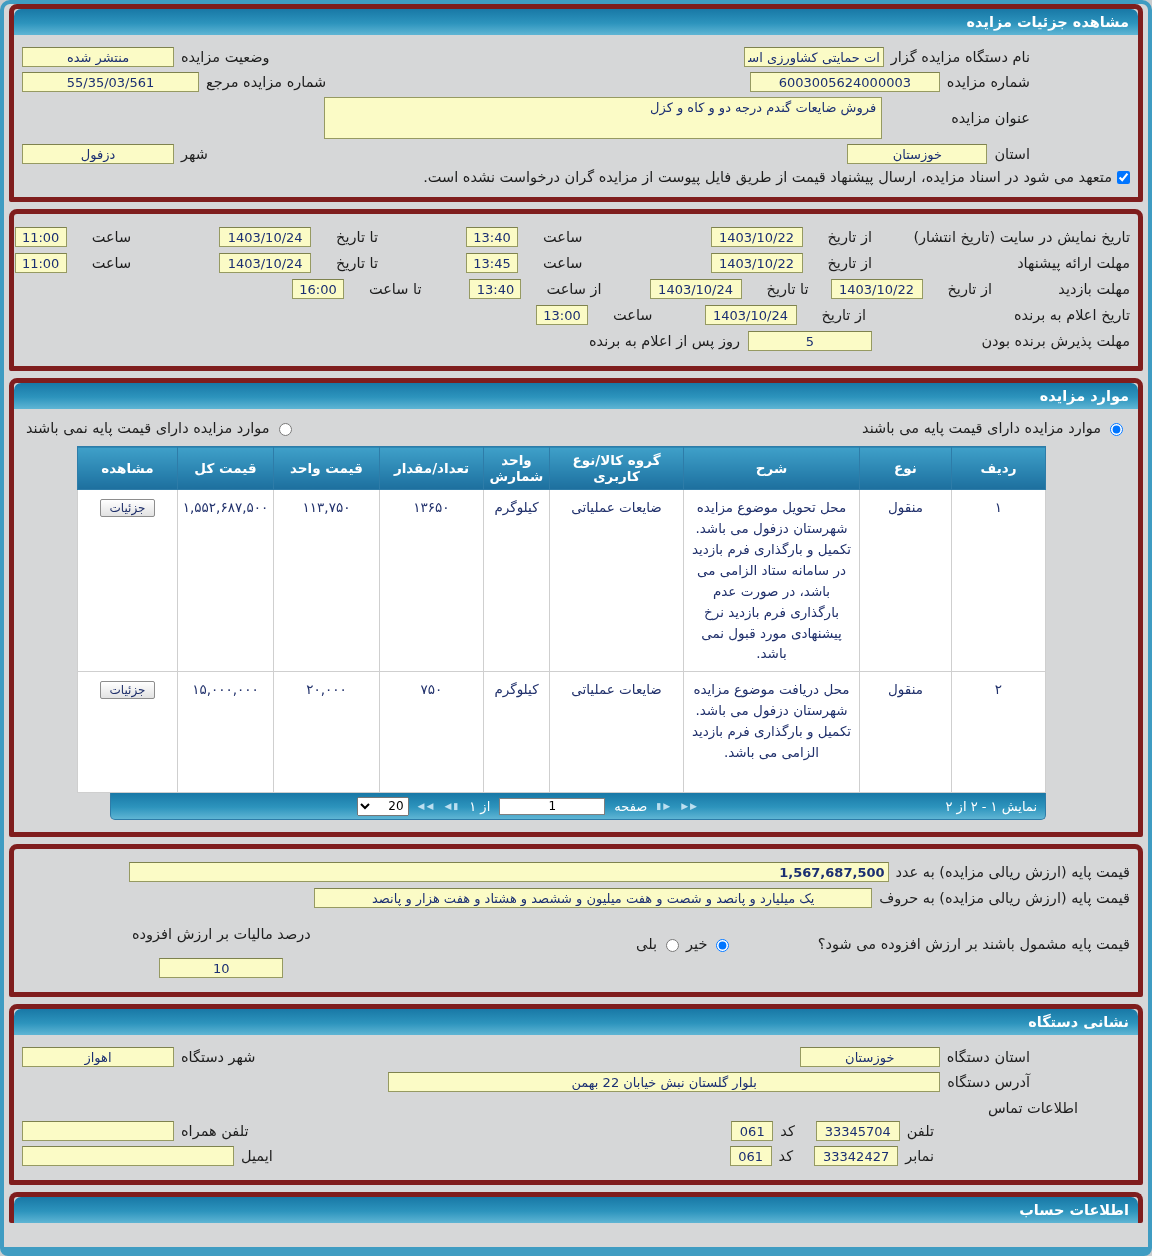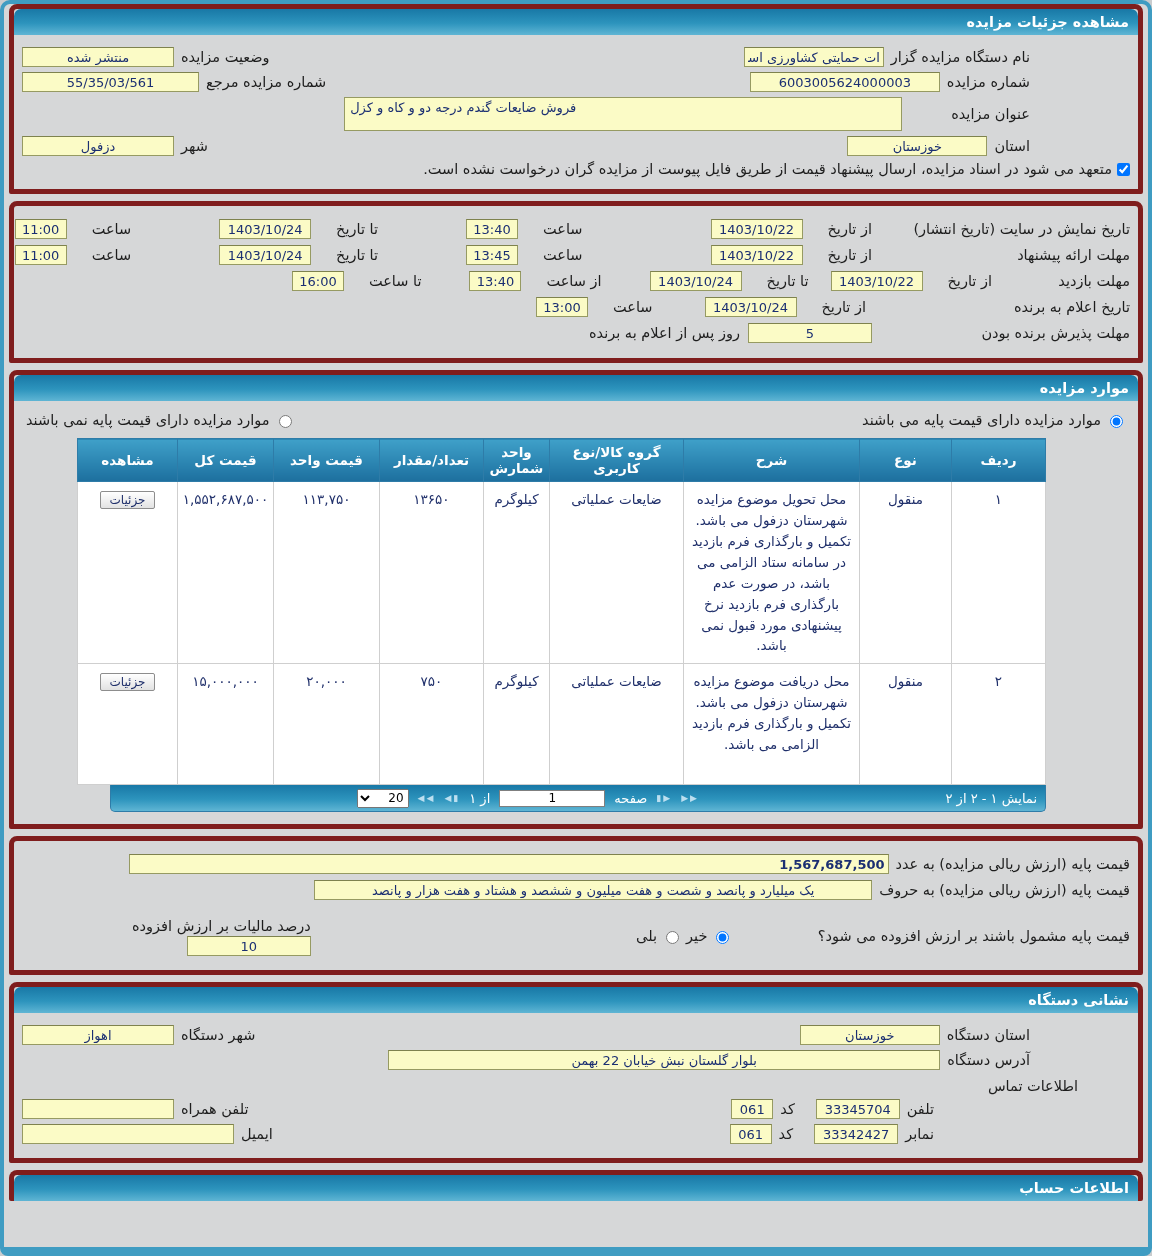--- a/index.html
+++ b/index.html
@@ -39,21 +39,21 @@
   .detail-btn{background:linear-gradient(#ffffff,#e2e2e2);border:1px solid #8d8d8d;border-radius:2px;
       font-size:12px;color:#20306b;padding:1px 9px;font-family:inherit;cursor:pointer;}
   .pager{margin:0 84px 0 88px;height:26px;display:flex;align-items:center;gap:9px;padding:0 8px;
       color:#fff;font-size:13px;background:linear-gradient(#1878a6,#2d94bd 55%,#5fb5d4);
       border:1px solid #2e7ca8;border-top:none;border-radius:0 0 5px 5px;}
   .pager .spacer{flex:1;}
   .pgicons{color:#bcdff0;font-size:9px;letter-spacing:2px;white-space:nowrap;cursor:pointer;}
   .pginp{box-sizing:border-box;width:106px;height:17px;border:1px solid #7f7f7f;font-size:12px;
       text-align:center;font-family:inherit;}
   .pgsel{height:19px;font-size:12px;font-family:inherit;width:52px;}
-  .vstack{display:flex;flex-direction:column;gap:2px;}
+  .vstack{display:flex;flex-direction:column;align-items:center;gap:16px;}
   .vstack label{font-size:14.5px;}
   .contact-label{margin:8px 52px 4px 0;font-size:14.5px;}
   .numright{text-align:right;padding-left:8px;font-weight:bold;}
 </style>
 </head>
 <body>
 
 <div class="page">
 
   <div class="section">
@@ -75,21 +75,21 @@
           <input class="inp w185" type="text" readonly="" value="6003005624000003" style="">
         </div>
         <div class="grp">
           <label>شماره مزایده مرجع</label>
           <input class="inp w175" type="text" readonly="" value="55/35/03/561" style="">
         </div>
       </div>
       <div class="frow" style="justify-content:flex-start;">
         <div class="grp r">
           <label>عنوان مزایده</label>
-          <div class="ta w556" style="height:34px;text-align:left;margin-right:42px;">فروش ضایعات گندم درجه دو و کاه و کزل</div>
+          <div class="ta w556" style="height:42px;text-align:right;margin-right:62px;">فروش ضایعات گندم درجه دو و کاه و کزل</div>
         </div>
       </div>
       <div class="frow">
         <div class="grp r">
           <label>استان</label>
           <input class="inp w140" type="text" readonly="" value="خوزستان" style="">
         </div>
         <div class="grp">
           <label>شهر</label>
           <input class="inp w150" type="text" readonly="" value="دزفول" style="">

